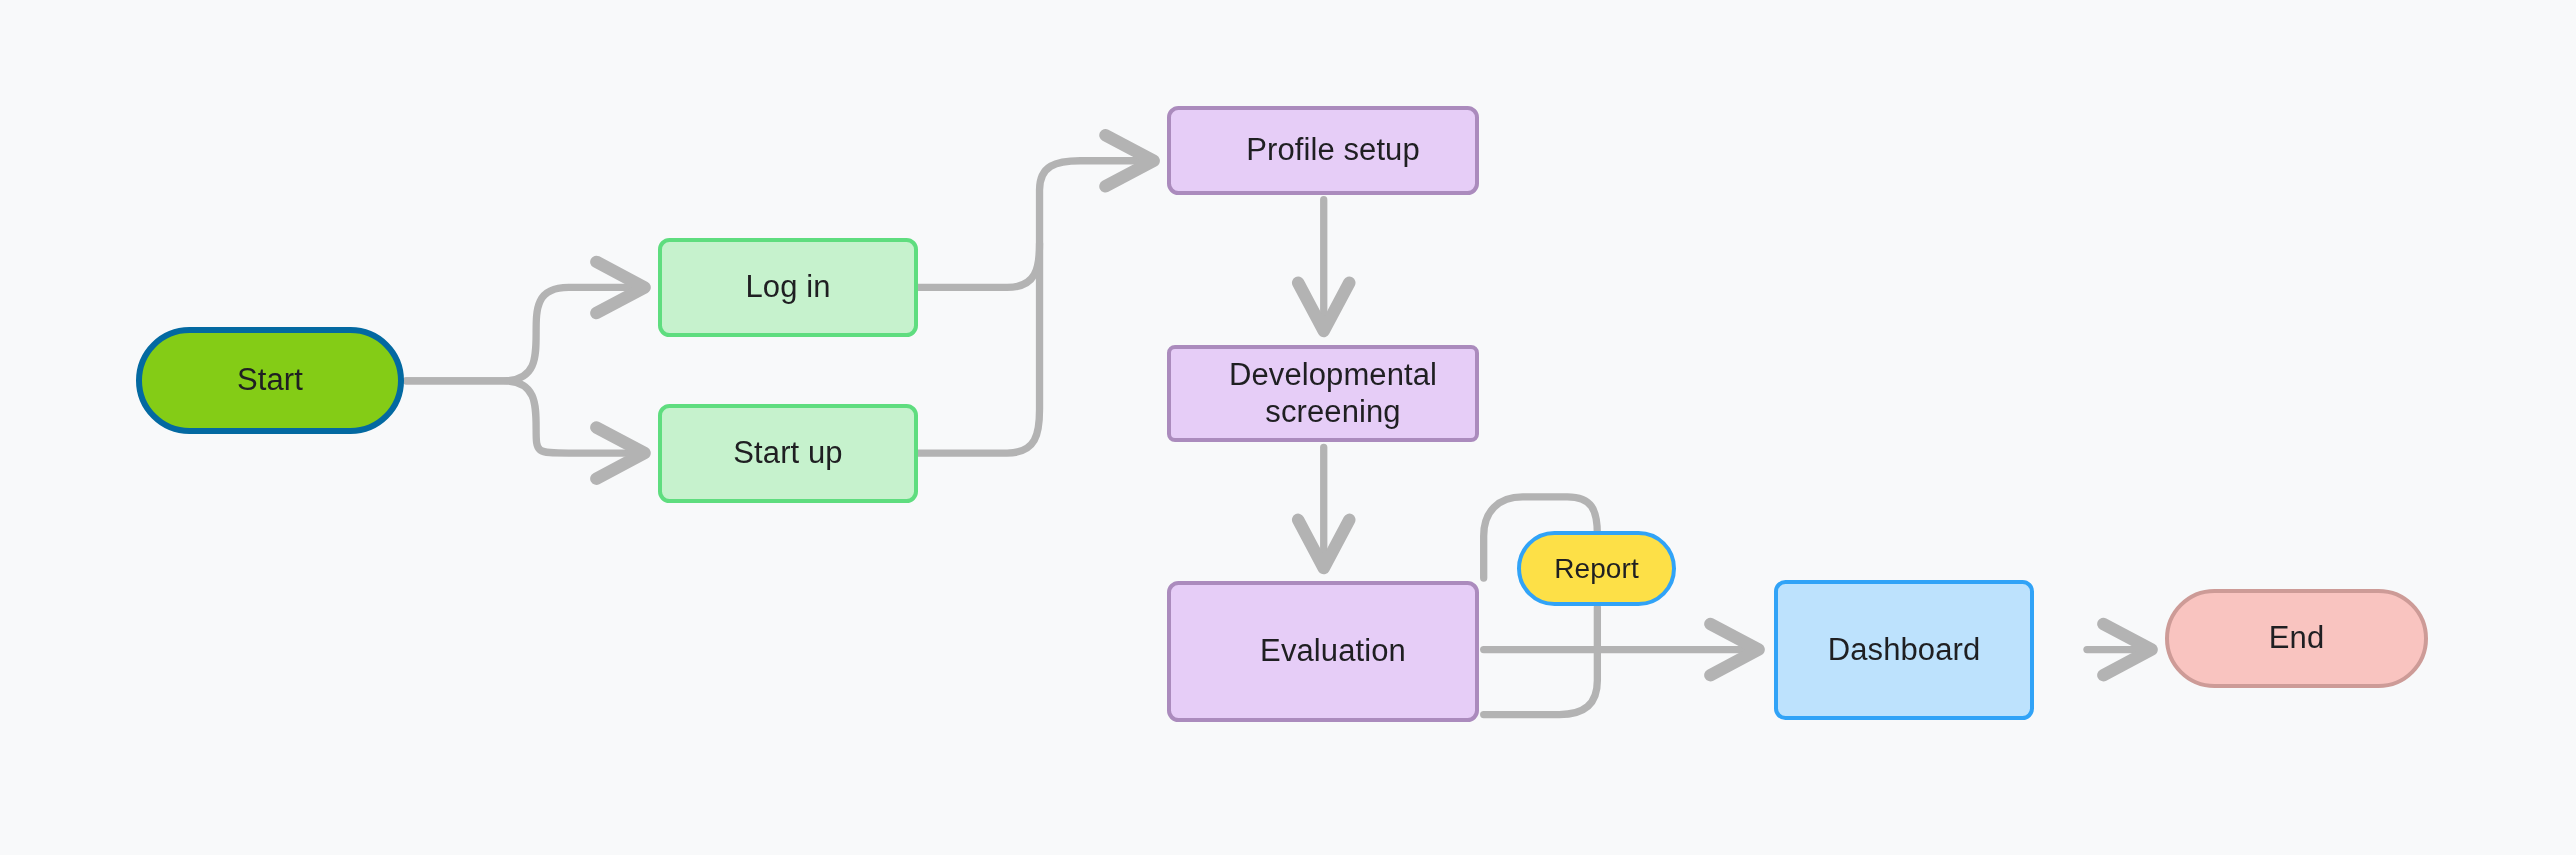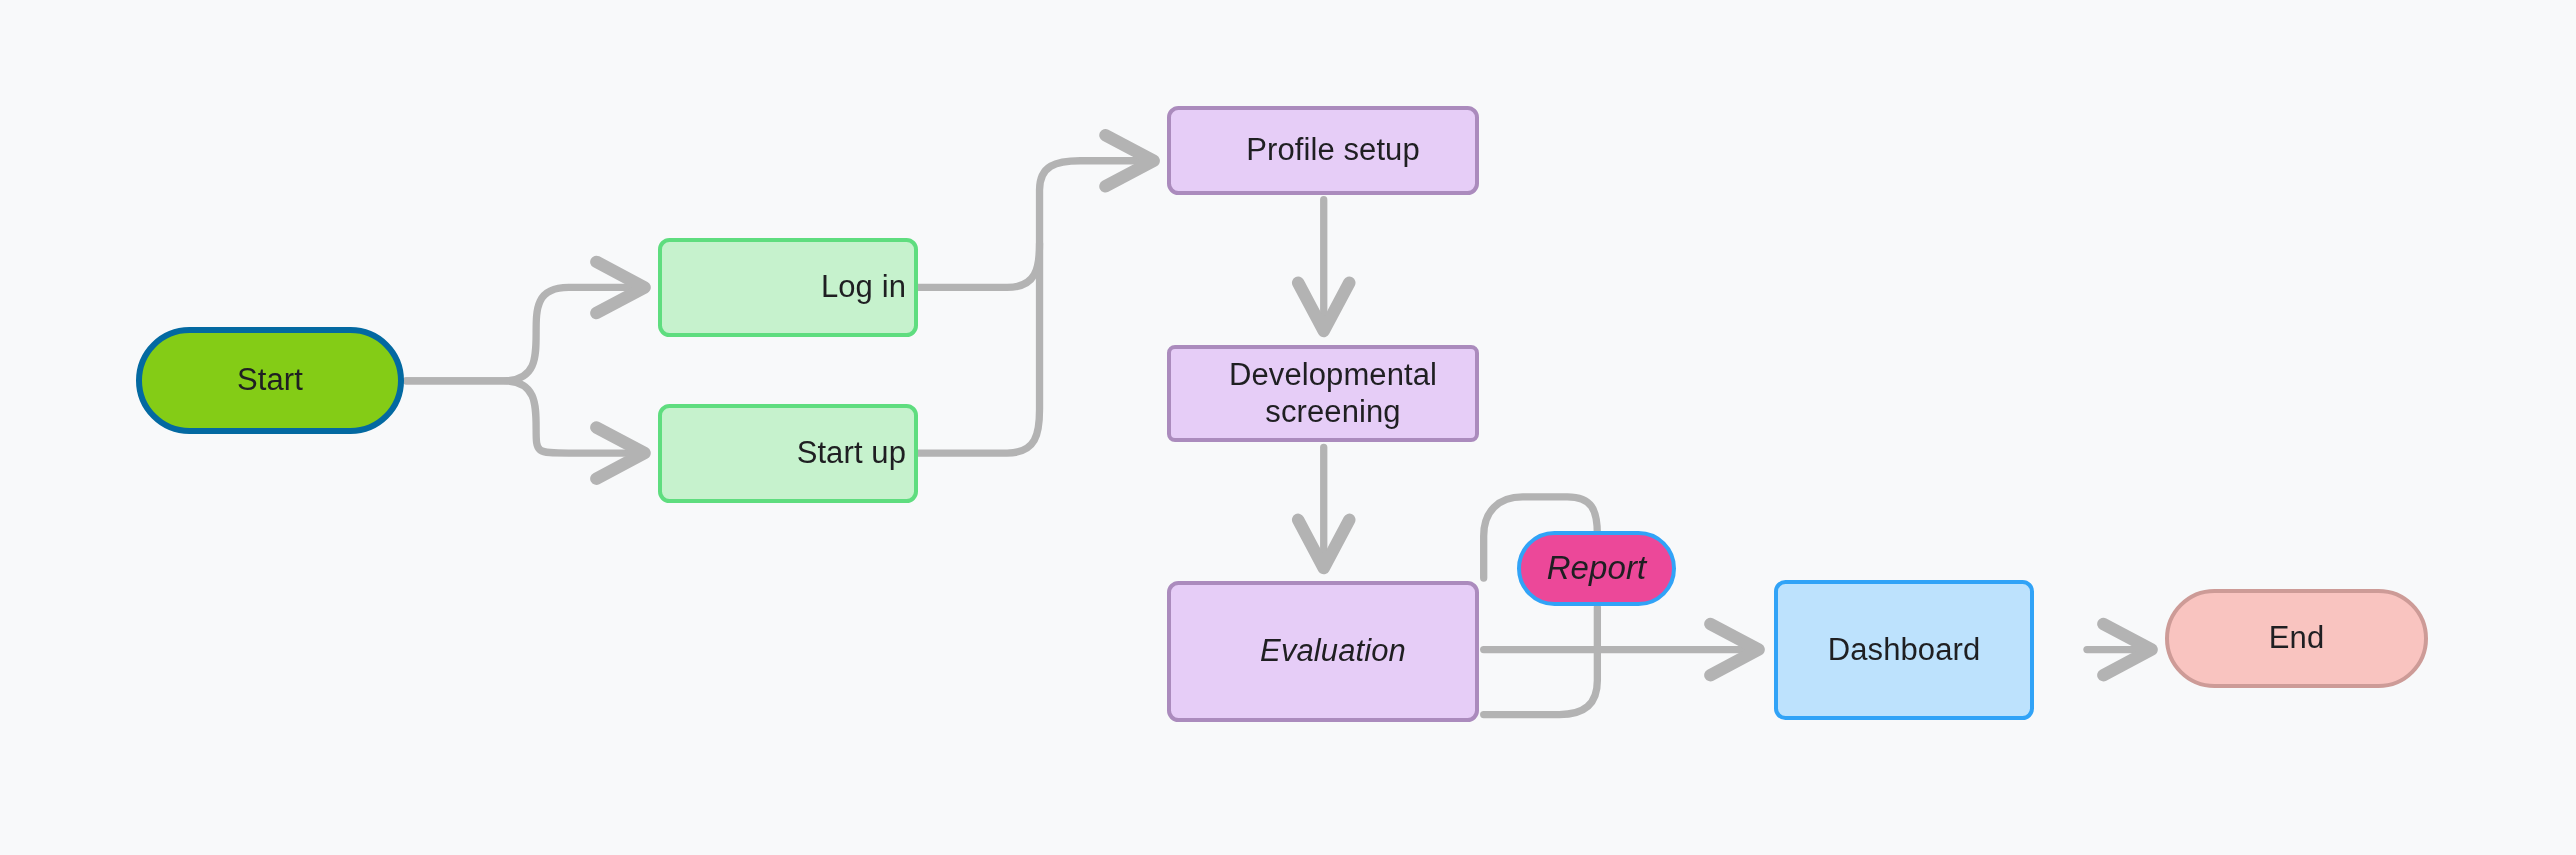--- a/index.html
+++ b/index.html
@@ -48,39 +48,37 @@
   }
   .n-end {
     background: #f9c4c0;
     border: 4px solid #cd9b97;
     border-radius: 811px;
   }
   .n-green {
     background: #c6f2cd;
     border: 4.9px solid #5fdd7f;
     border-radius: 11.4px;
-    justify-content: flex-end;
   }
   .n-purple {
     background: #e6cdf7;
     border: 4.9px solid #ab8bbd;
     border-radius: 11.4px;
     padding-left: 28px;
   }
   .n-blue {
     background: #bde2fd;
     border: 4.9px solid #31a3f7;
     border-radius: 11.4px;
   }
   .n-blue-pill {
-    background: #ec4899;
+    background: #fde047;
     border: 4.9px solid #31a3f7;
     border-radius: 811px;
-    font-size: 33px;
-    font-style: italic;
+    font-size: 28px;
   }
 </style>
 </head>
 <body>
 
 <div id="canvas">
 
   <svg id="edge-layer" viewBox="0 0 3172 1053" xmlns="http://www.w3.org/2000/svg">
     <defs>
       <marker id="arrowhead" markerWidth="9" markerHeight="9" refX="7.2" refY="4.5" orient="auto" markerUnits="strokeWidth">
@@ -126,21 +124,21 @@
 
   <div class="node n-purple" style="left:1167px; top:106px; width:312px; height:89px;">
     <span>Profile setup</span>
   </div>
 
   <div class="node n-purple" style="left:1167px; top:345px; width:312px; height:97px;border-radius:8px;">
     <span>Developmental
 screening</span>
   </div>
 
-  <div class="node n-purple" style="left:1167px; top:581px; width:312px; height:141px;font-style:italic;">
+  <div class="node n-purple" style="left:1167px; top:581px; width:312px; height:141px;">
     <span>Evaluation</span>
   </div>
 
   <div class="node n-blue-pill" style="left:1517px; top:531px; width:159px; height:75px;">
     <span>Report</span>
   </div>
 
   <div class="node n-blue" style="left:1774px; top:580px; width:260px; height:140px;">
     <span>Dashboard</span>
   </div>

